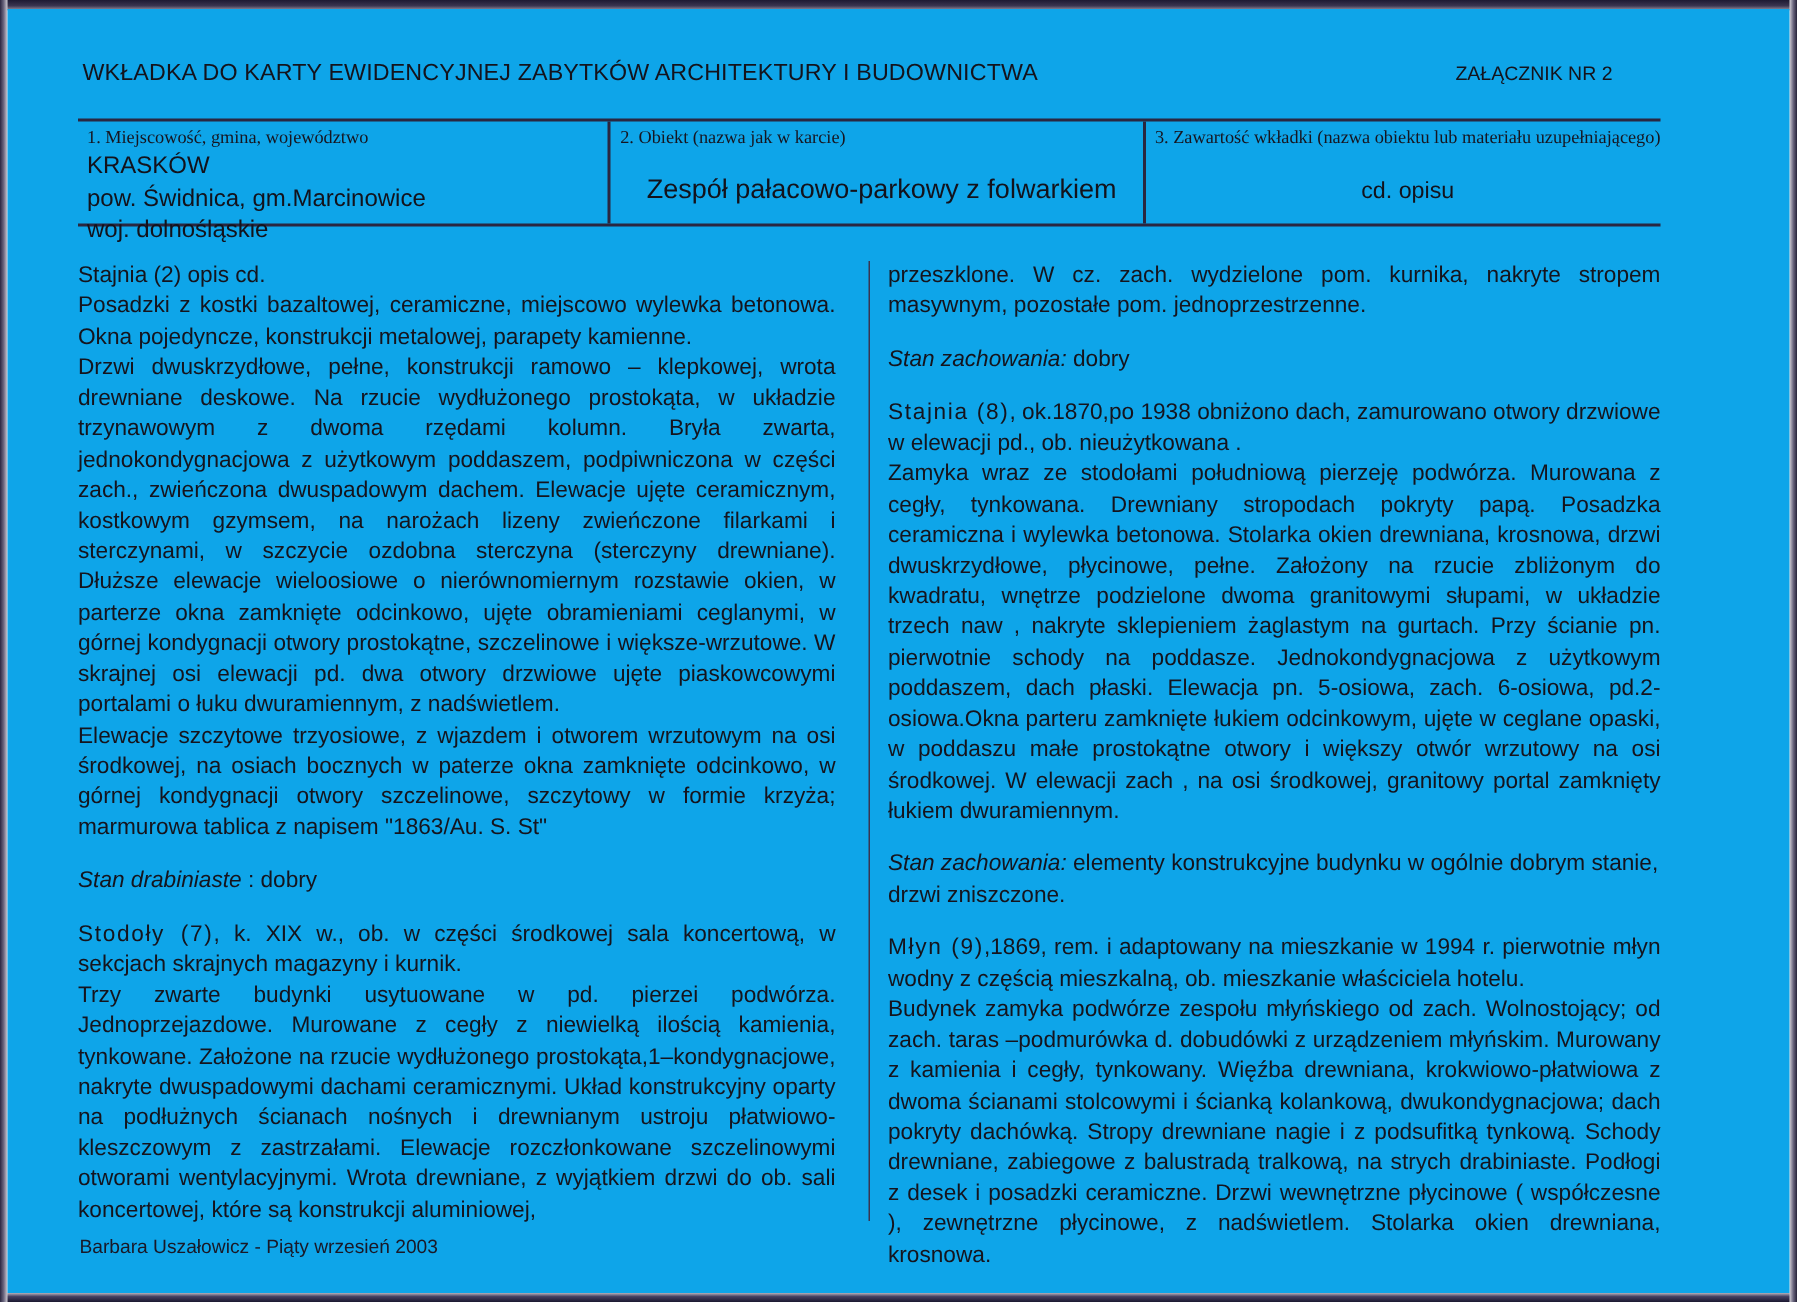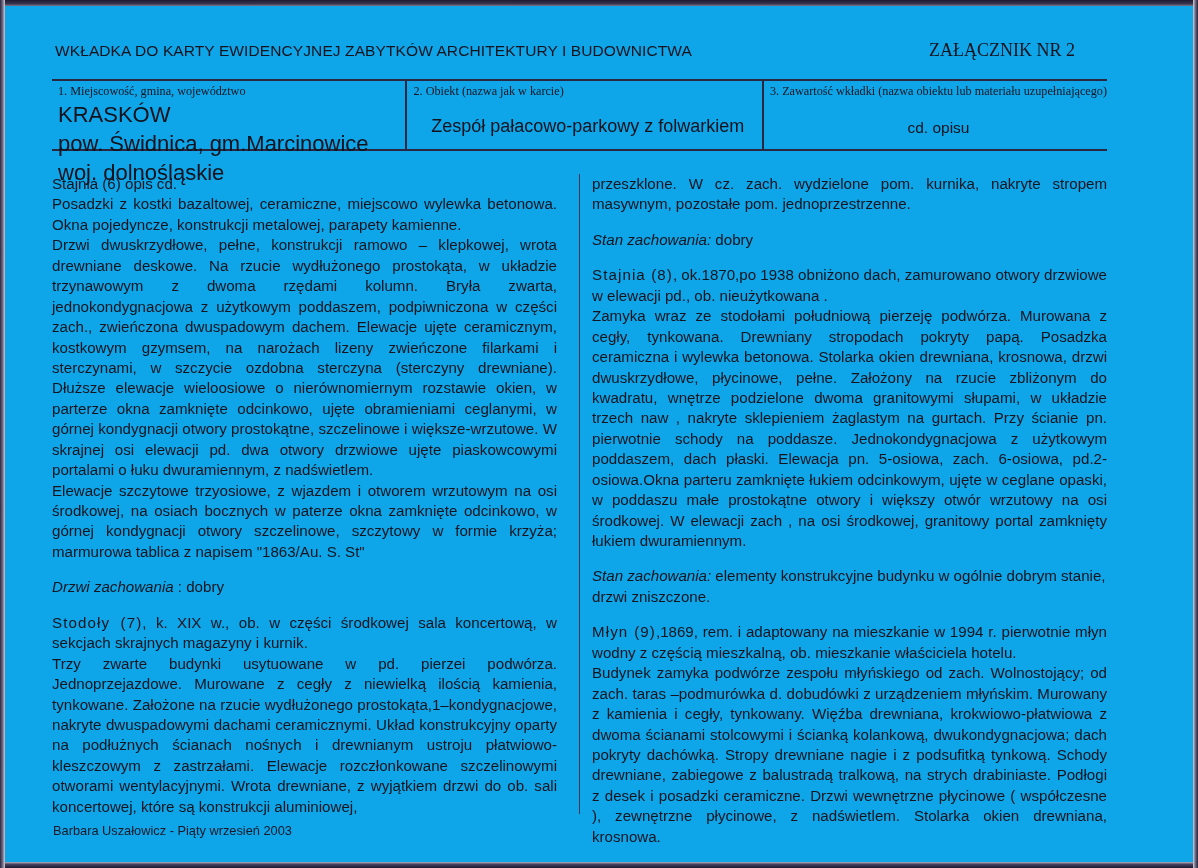--- a/index.html
+++ b/index.html
@@ -59,25 +59,24 @@
     justify-content: space-between;
     align-items: baseline;
   }
   .doc-header .title {
     font-size: 15.5px;
     letter-spacing: 0.1px;
     color: #14131c;
     white-space: nowrap;
   }
   .doc-header .annex {
-    font-size: 18px;
+    font-size: 13px;
     color: #14131c;
     white-space: nowrap;
     padding-right: 78px;
-    font-family: Liberation Serif, serif;
   }
 
   
   .meta-table {
     position: absolute;
     top: 73px;
     left: 47px;
     width: 1055px;
     height: 72px;
     border-top: 2.2px solid #2a2740;
@@ -100,21 +99,21 @@
     border-left: 2.2px solid #2a2740;
   }
   .meta-label {
     font-family: "Liberation Serif", serif;
     font-size: 12.2px;
     color: #17151f;
     line-height: 1.1;
     white-space: nowrap;
   }
   .meta-body {
-    font-size: 22px;
+    font-size: 16px;
     color: #13121b;
     line-height: 1.32;
     margin-top: 2px;
   }
   .meta-body.center {
     text-align: center;
     margin-top: 17px;
     font-size: 18px;
   }
   .meta-body.center.small {
@@ -193,26 +192,26 @@
       </div>
       <div class="meta-cell c3">
         <div class="meta-label">3. Zawartość wkładki (nazwa obiektu lub materiału uzupełniającego)</div>
         <div class="meta-body center small">cd. opisu</div>
       </div>
     </div>
 
     <div class="columns">
 
       <div class="col left">
-        <p class="para nojust">Stajnia (6) opis cd.</p>
+        <p class="para nojust">Stajnia (2) opis cd.</p>
         <p class="para">Posadzki z kostki bazaltowej, ceramiczne, miejscowo wylewka betonowa. Okna pojedyncze, konstrukcji metalowej, parapety kamienne.</p>
         <p class="para">Drzwi dwuskrzydłowe, pełne, konstrukcji ramowo – klepkowej, wrota drewniane deskowe. Na rzucie wydłużonego prostokąta, w układzie trzynawowym z dwoma rzędami kolumn. Bryła zwarta, jednokondygnacjowa z użytkowym poddaszem, podpiwniczona w części zach., zwieńczona dwuspadowym dachem. Elewacje ujęte ceramicznym, kostkowym gzymsem, na narożach lizeny zwieńczone filarkami i sterczynami, w szczycie ozdobna sterczyna (sterczyny drewniane). Dłuższe elewacje wieloosiowe o nierównomiernym rozstawie okien, w parterze okna zamknięte odcinkowo, ujęte obramieniami ceglanymi, w górnej kondygnacji otwory prostokątne, szczelinowe i większe-wrzutowe. W skrajnej osi elewacji pd. dwa otwory drzwiowe ujęte piaskowcowymi portalami o łuku dwuramiennym, z nadświetlem.</p>
         <p class="para">Elewacje szczytowe trzyosiowe, z wjazdem i otworem wrzutowym na osi środkowej, na osiach bocznych w paterze okna zamknięte odcinkowo, w górnej kondygnacji otwory szczelinowe, szczytowy w formie krzyża; marmurowa tablica z napisem "1863/Au. S. St"</p>
         <div class="gap"></div>
-        <p class="para nojust"><span class="state-label">Drzwi zachowania</span><span> : dobry</span></p>
+        <p class="para nojust"><span class="state-label">Stan drabiniaste</span><span> : dobry</span></p>
         <div class="gap"></div>
         <p class="para"><span class="bldg">Stodoły (7)</span><span>, k. XIX w., ob. w części środkowej  sala koncertową, w sekcjach  skrajnych magazyny i kurnik.</span></p>
         <p class="para">Trzy zwarte budynki usytuowane w pd. pierzei podwórza. Jednoprzejazdowe. Murowane z cegły z niewielką ilością kamienia, tynkowane. Założone na rzucie wydłużonego prostokąta,1–kondygnacjowe, nakryte dwuspadowymi dachami ceramicznymi. Układ konstrukcyjny oparty na podłużnych ścianach nośnych i drewnianym ustroju płatwiowo-kleszczowym z zastrzałami. Elewacje rozczłonkowane szczelinowymi otworami wentylacyjnymi. Wrota drewniane, z wyjątkiem drzwi do ob. sali koncertowej, które są konstrukcji aluminiowej,</p>
       </div>
 
       <div class="col right">
         <p class="para">przeszklone. W  cz. zach. wydzielone pom. kurnika, nakryte stropem masywnym, pozostałe pom. jednoprzestrzenne.</p>
         <div class="gap"></div>
         <p class="para nojust"><span class="state-label">Stan zachowania:</span><span> dobry</span></p>
         <div class="gap"></div>

